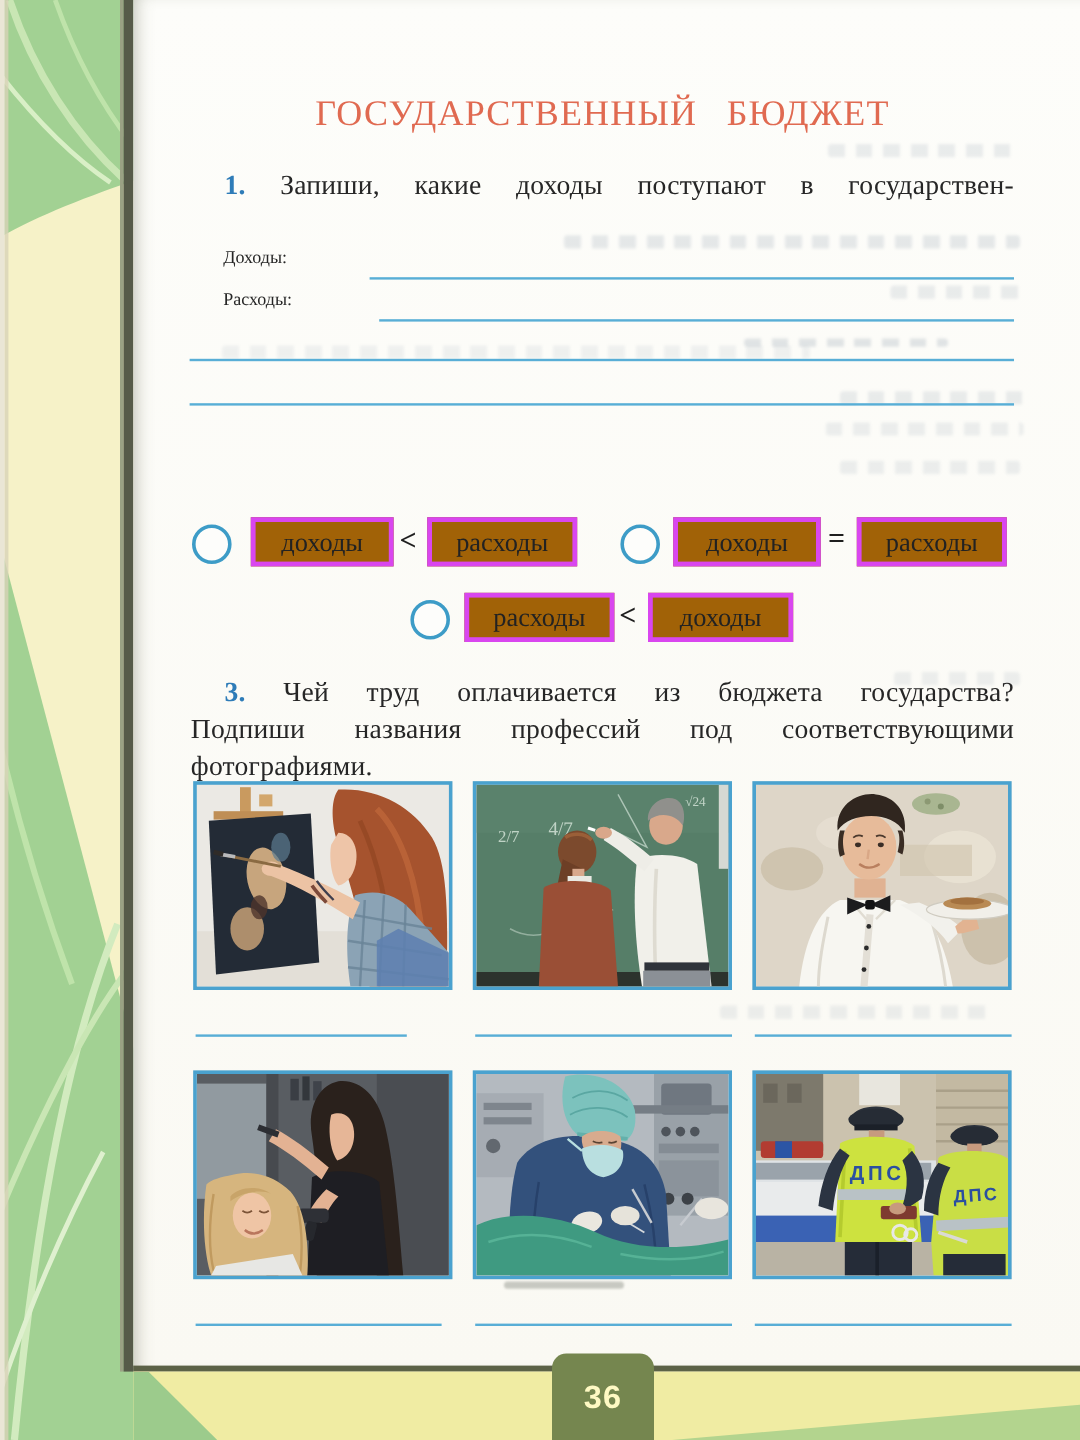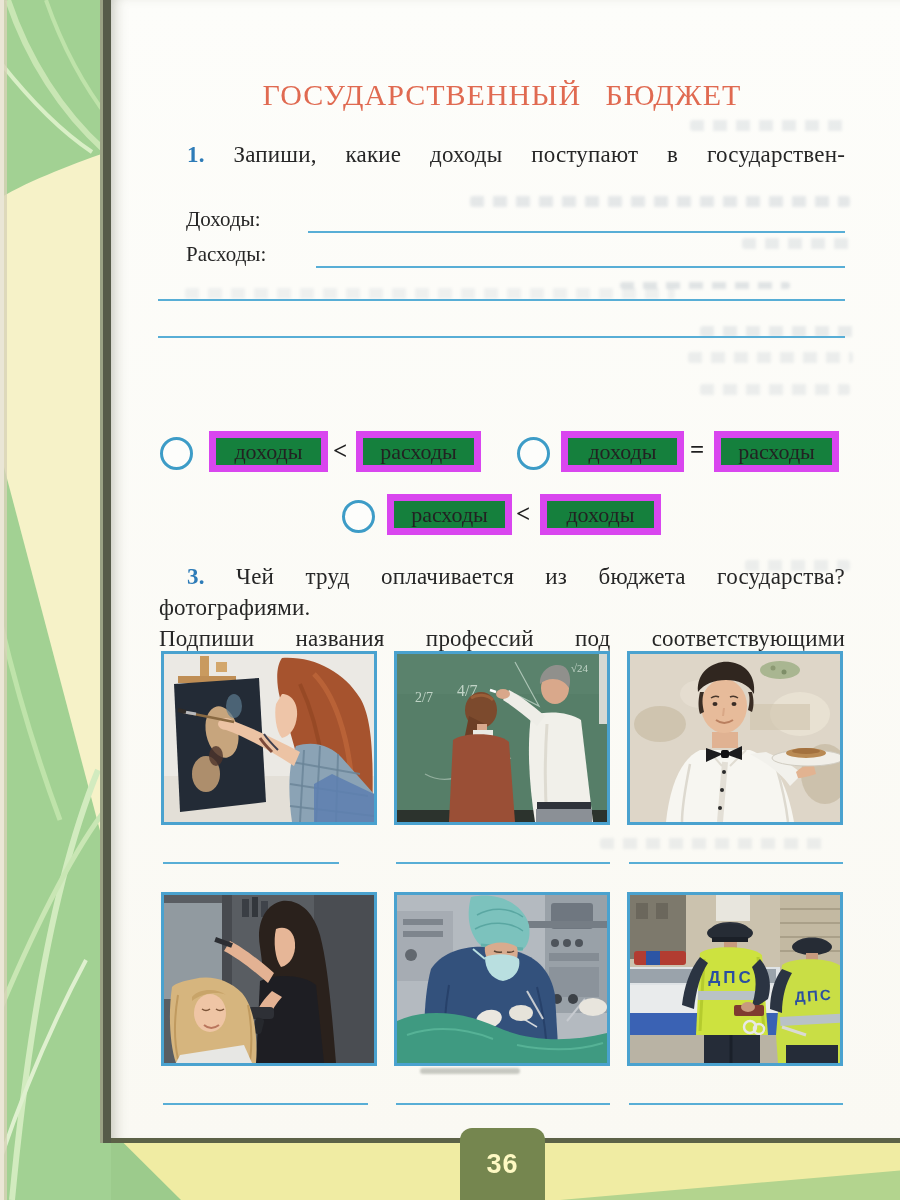--- a/index.html
+++ b/index.html
@@ -23,26 +23,26 @@
   
   .title{position:absolute;left:159px;top:78px;width:686px;text-align:center;
     font-size:30px;font-weight:normal;color:#e06a51;letter-spacing:1px;word-spacing:16px;}
   .para{position:absolute;left:159px;width:686px;font-size:23px;color:#262626;
     letter-spacing:.2px;word-spacing:4px;}
   .para .ln{line-height:32px;text-align:justify;}
   .para .ln.last{text-align:left;}
   .para .ln.jfull{text-align-last:justify;}
   .para .ln.first{text-indent:28px;}
   .tasknum{color:#2e7cb8;font-weight:bold;}
-  .field-label{position:absolute;font-size:21px;color:#262626;}
+  .field-label{position:absolute;font-size:15px;color:#262626;}
   .blue-line{position:absolute;border-bottom:2px solid #58aed6;}
   
   .opt-circle{position:absolute;width:33px;height:33px;border:3px solid #3d9cc7;border-radius:50%;
     background:#fdfdfb;box-sizing:border-box;}
-  .opt-box{position:absolute;height:41px;border:7px solid #d946ef;background:#15803d;
+  .opt-box{position:absolute;height:41px;border:4px solid #d946ef;background:#a16207;
     box-sizing:border-box;display:flex;align-items:center;justify-content:center;
     font-size:22px;color:#222;}
   .opt-op{position:absolute;font-size:25px;font-weight:bold;color:#1e1e1e;}
   
   .photo{position:absolute;width:216px;height:174px;border:3px solid #4aa2cf;background:#dfe3e0;
     box-sizing:border-box;}
   .photo svg{display:block;}
   
   .smudge{position:absolute;height:11px;opacity:.15;filter:blur(1.4px);border-radius:3px;
     background:repeating-linear-gradient(90deg,#7d8ea0 0 14px,transparent 14px 23px);}
@@ -123,22 +123,22 @@
   <div class="opt-circle" style="left:342px;top:500px"></div>
   <div class="opt-box" style="left:387px;top:494px;width:125px">расходы</div>
   <div class="opt-op" style="left:516px;top:500px">&lt;</div>
   <div class="opt-box" style="left:540px;top:494px;width:121px">доходы</div>
 
   <div class="para" style="top:561px">
     <div class="ln jfull first" style="line-height:31px">
       <span class="tasknum">3.</span>
       <span>Чей труд оплачивается из бюджета государства?</span>
     </div>
+    <div class="ln jfull" style="line-height:31px">Подпиши названия профессий под соответствующими</div>
     <div class="ln last" style="line-height:31px">фотографиями.</div>
-    <div class="ln jfull" style="line-height:31px">Подпиши названия профессий под соответствующими</div>
   </div>
 
   <div class="photo" style="left:161px;top:651px">
     <svg width="210" height="168" viewBox="0 0 210 168">
       <rect width="210" height="168" fill="#ebe9e4"></rect>
       <rect y="122" width="210" height="46" fill="#e3dfd7"></rect>
       <rect x="36" y="2" width="9" height="26" fill="#c99a5f"></rect>
       <rect x="14" y="22" width="58" height="7" fill="#bf8e55"></rect>
       <rect x="52" y="8" width="11" height="10" fill="#d3a76c"></rect>
       <polygon points="10,30 95,24 102,148 16,158" fill="#232b36"></polygon>

